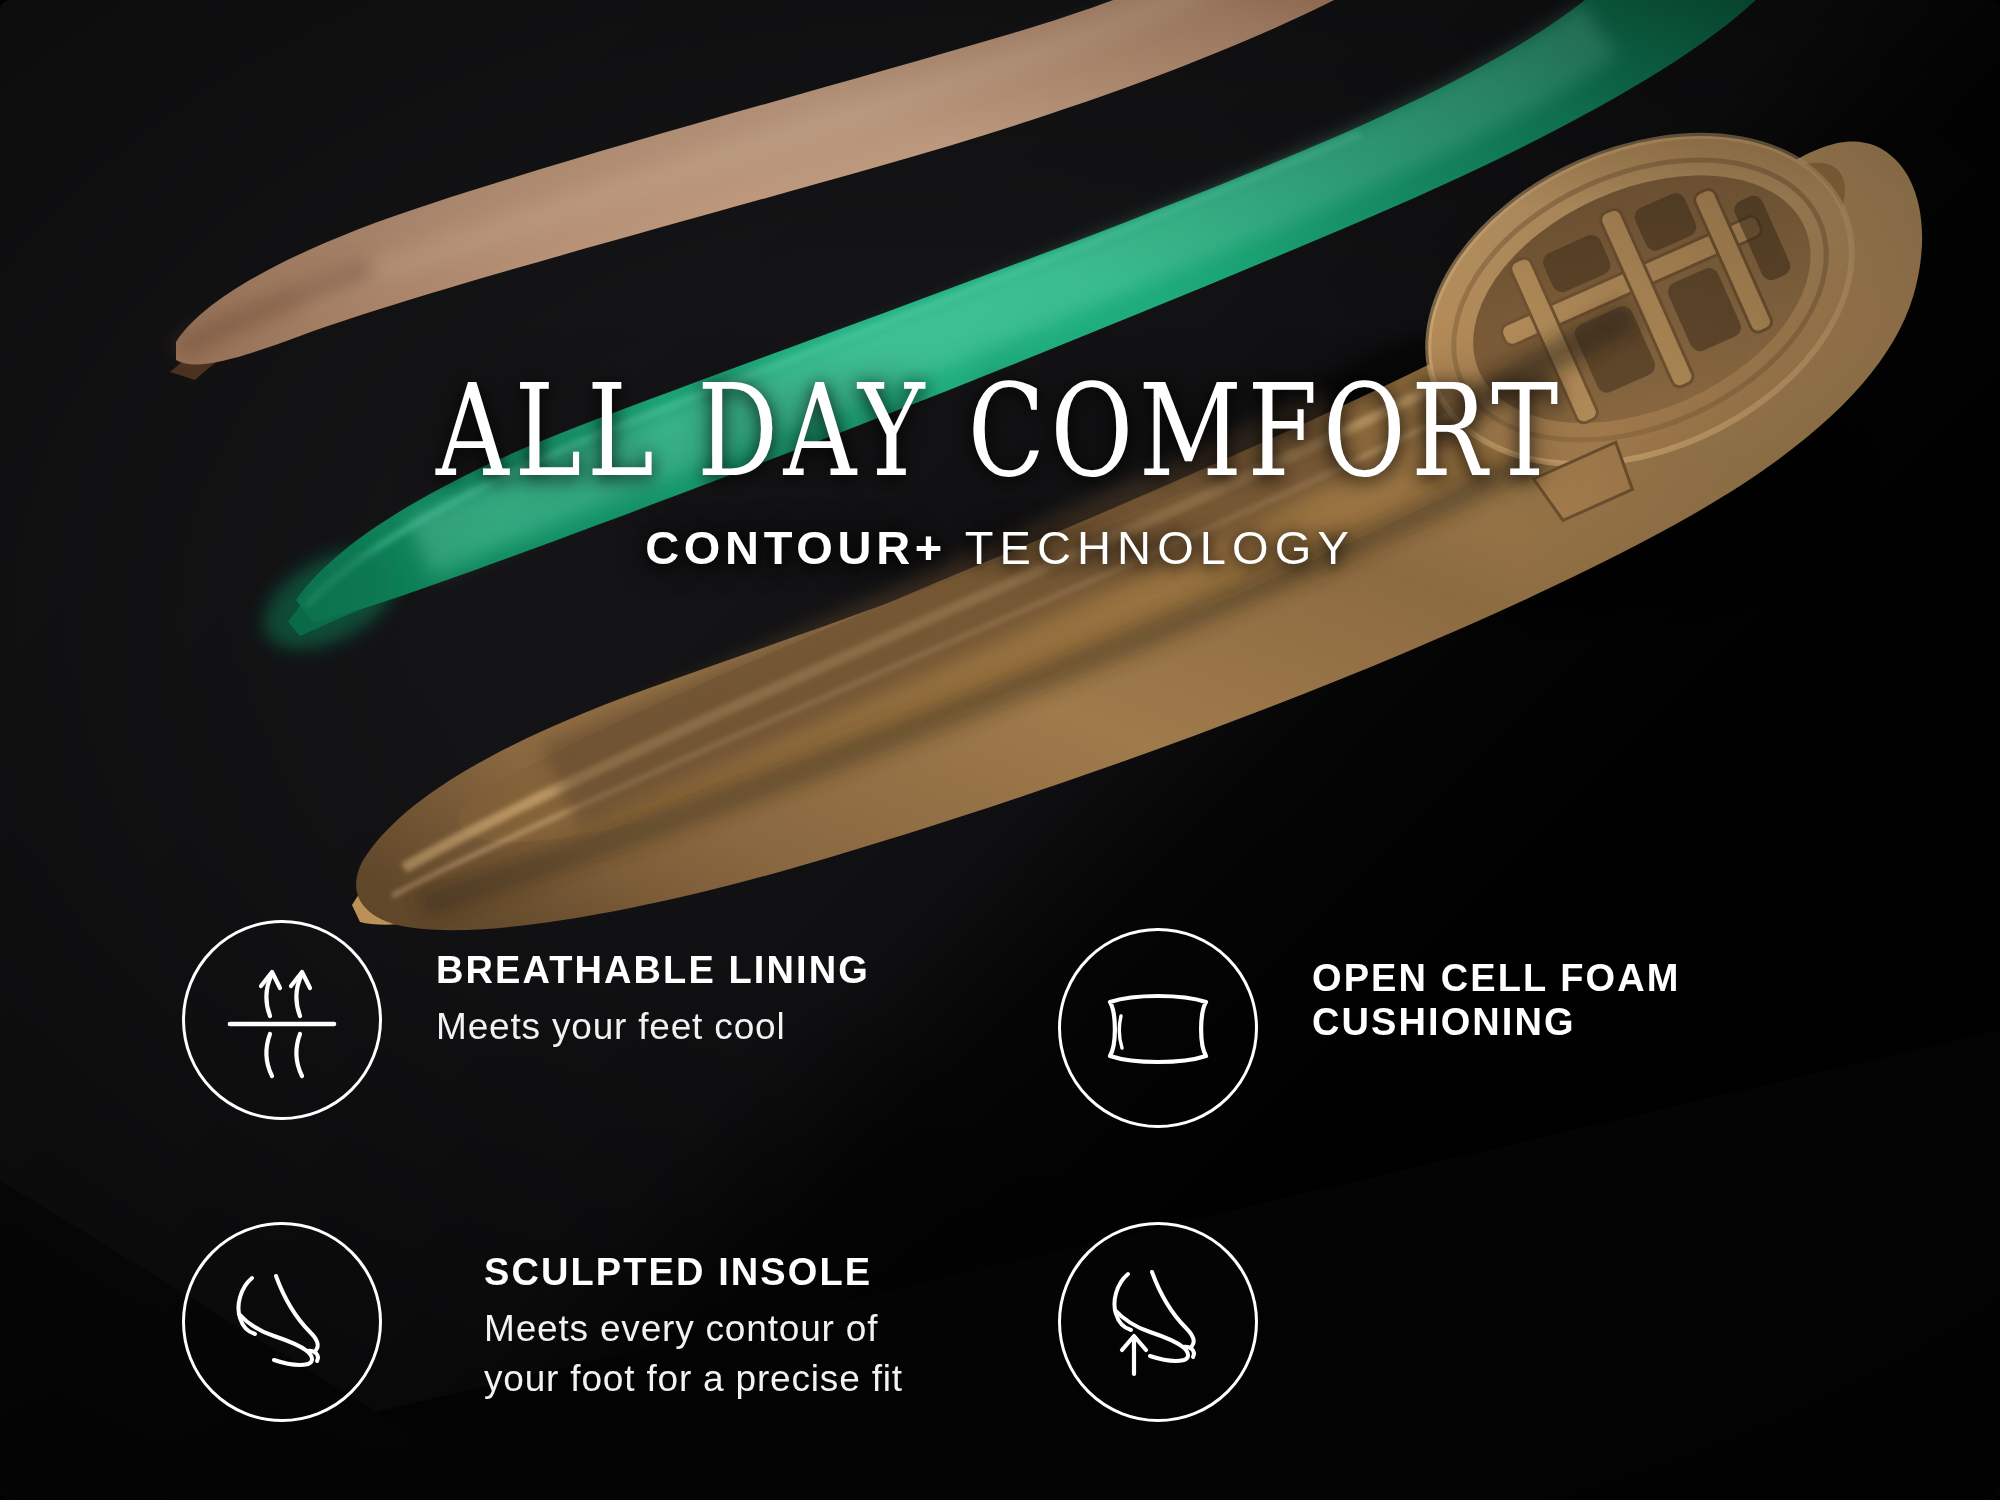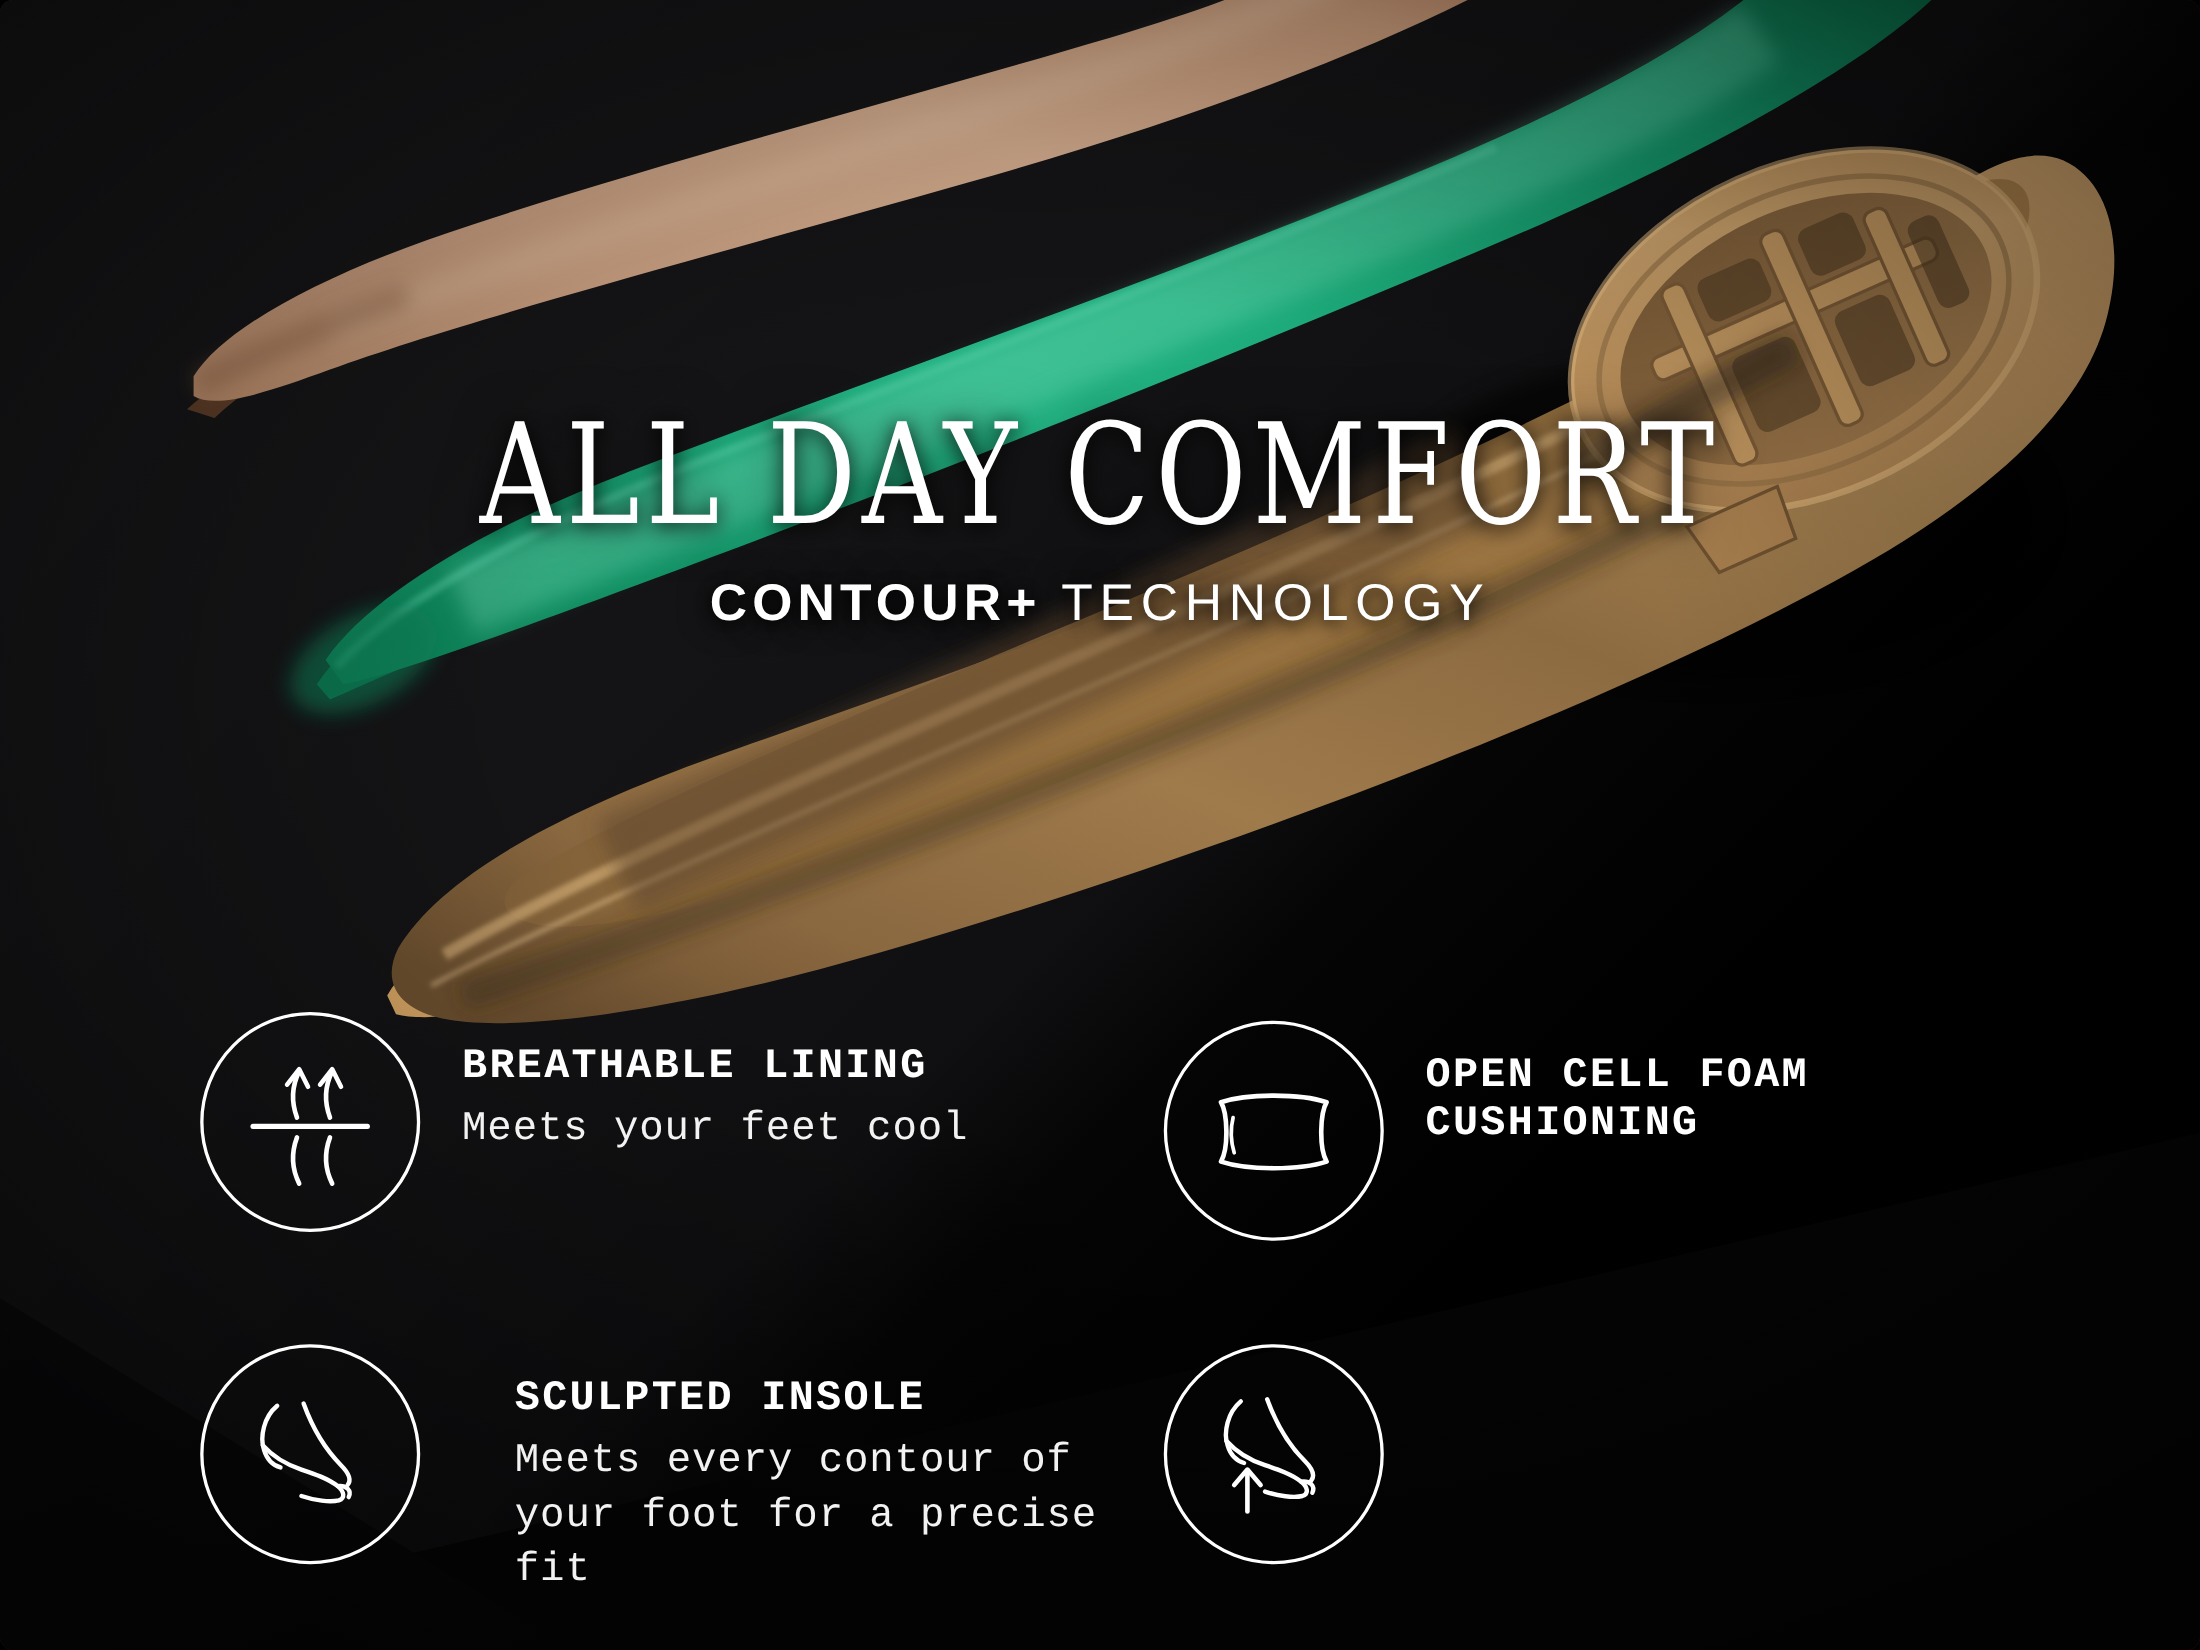--- a/index.html
+++ b/index.html
@@ -69,21 +69,21 @@
   .feature.f3{left:1058px;top:310px;}
 
   .icon-wrap{
     width:200px;height:200px;flex:0 0 200px;
     border:3px solid #ffffff;border-radius:50%;
     display:flex;align-items:center;justify-content:center;
     box-sizing:border-box;
   }
   .icon-wrap svg{display:block;}
 
-  .feature-text{margin-left:38px;padding-top:28px;max-width:600px;font-family:Liberation Mono, monospace;}
+  .feature-text{margin-left:54px;padding-top:28px;max-width:600px;}
   .feature-title{
     display:block;
     font-size:38px;font-weight:700;color:#fff;
     letter-spacing:.055em;line-height:1.17;
     white-space:pre-line;
   }
   .feature-desc{
     display:block;margin-top:10px;
     font-size:37px;font-weight:300;color:#f2f2f2;
     letter-spacing:.022em;line-height:1.33;

